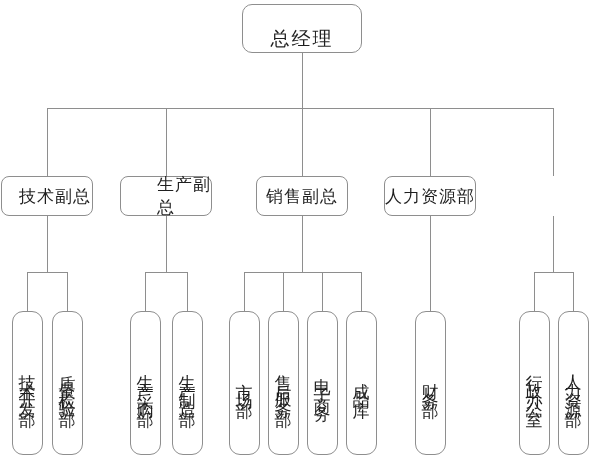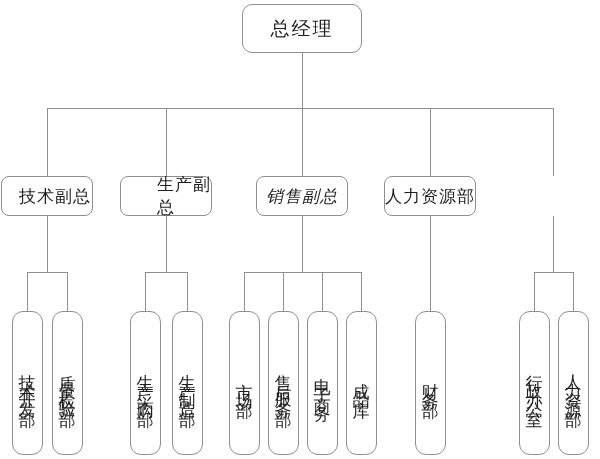--- a/index.html
+++ b/index.html
@@ -16,21 +16,21 @@
     border:1.5px solid #8e8e8e;
     background:#ffffff;
     display:flex;
     align-items:center;
     justify-content:center;
     color:#1f1f1f;
   }
   .node.root{
     left:242px;top:4px;width:120px;height:49px;
     border-radius:10px;
-    font-size:19px;letter-spacing:2px;
+    font-size:19px;letter-spacing:2px;align-items:flex-end;
   }
   .node.vp{
     top:176px;width:92px;height:40px;
     border-radius:8px;
     font-size:17px;letter-spacing:1px;
   }
   .node.dept{
     top:311px;width:31px;height:144px;
     border-radius:11px;
     font-size:17px;
@@ -89,21 +89,21 @@
   <div class="node root">
     <span class="label">总经理</span>
   </div>
 
   <div class="node vp" style="left:1px;padding-left:16px;">
     <span class="label">技术副总</span>
   </div>
   <div class="node vp" style="left:120px;padding-left:36px;">
     <span class="label">生产副总</span>
   </div>
-  <div class="node vp" style="left:256px;font-style:italic;">
+  <div class="node vp" style="left:256px;">
     <span class="label">销售副总</span>
   </div>
   <div class="node vp" style="left:384px;">
     <span class="label">人力资源部</span>
   </div>
 
   <div class="node dept" style="left:11.5px;">
     <span class="label vtext">技术开发部</span>
   </div>
   <div class="node dept" style="left:51.5px;">

